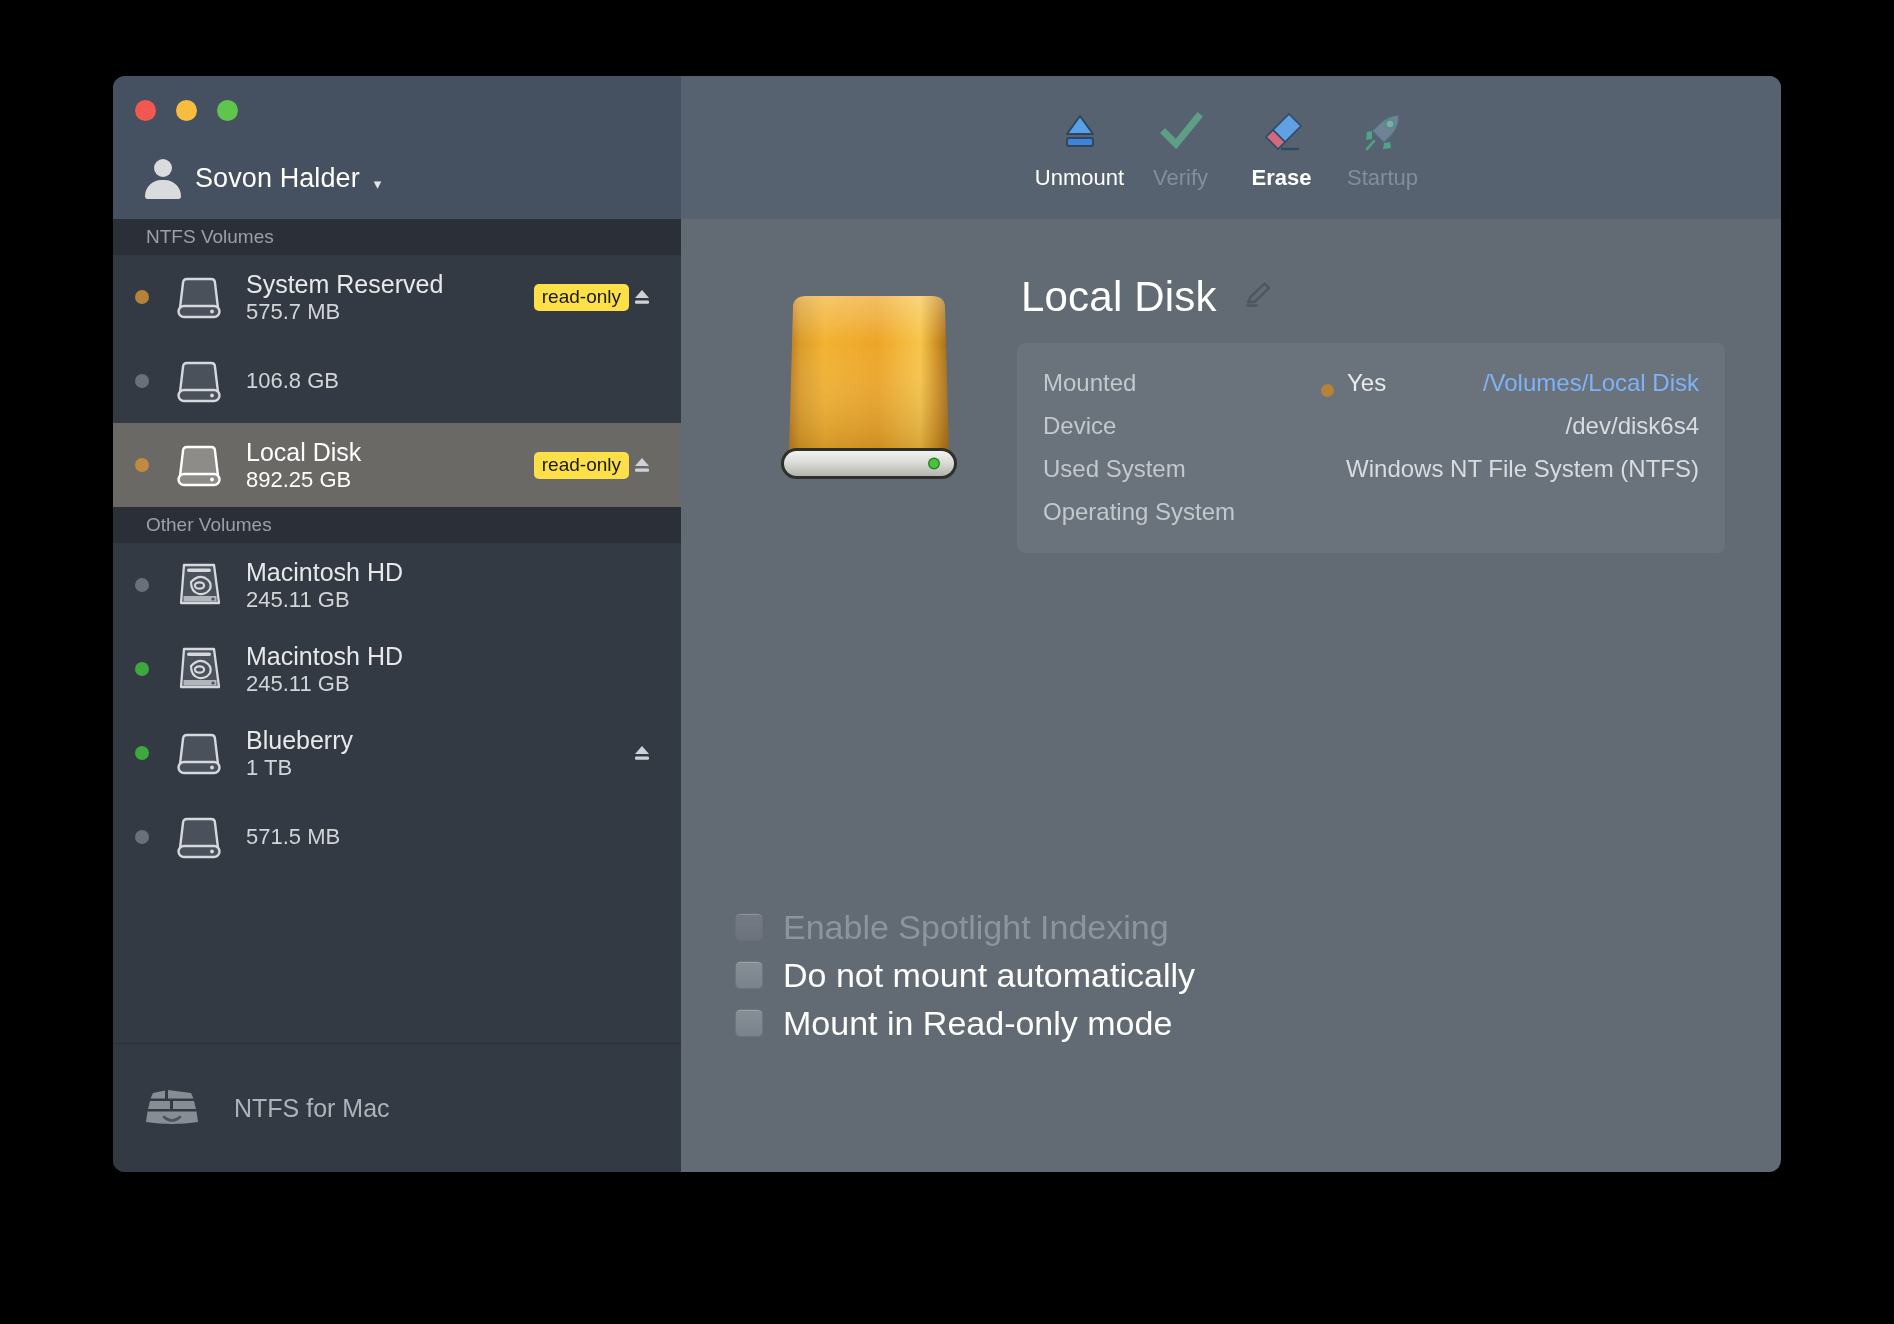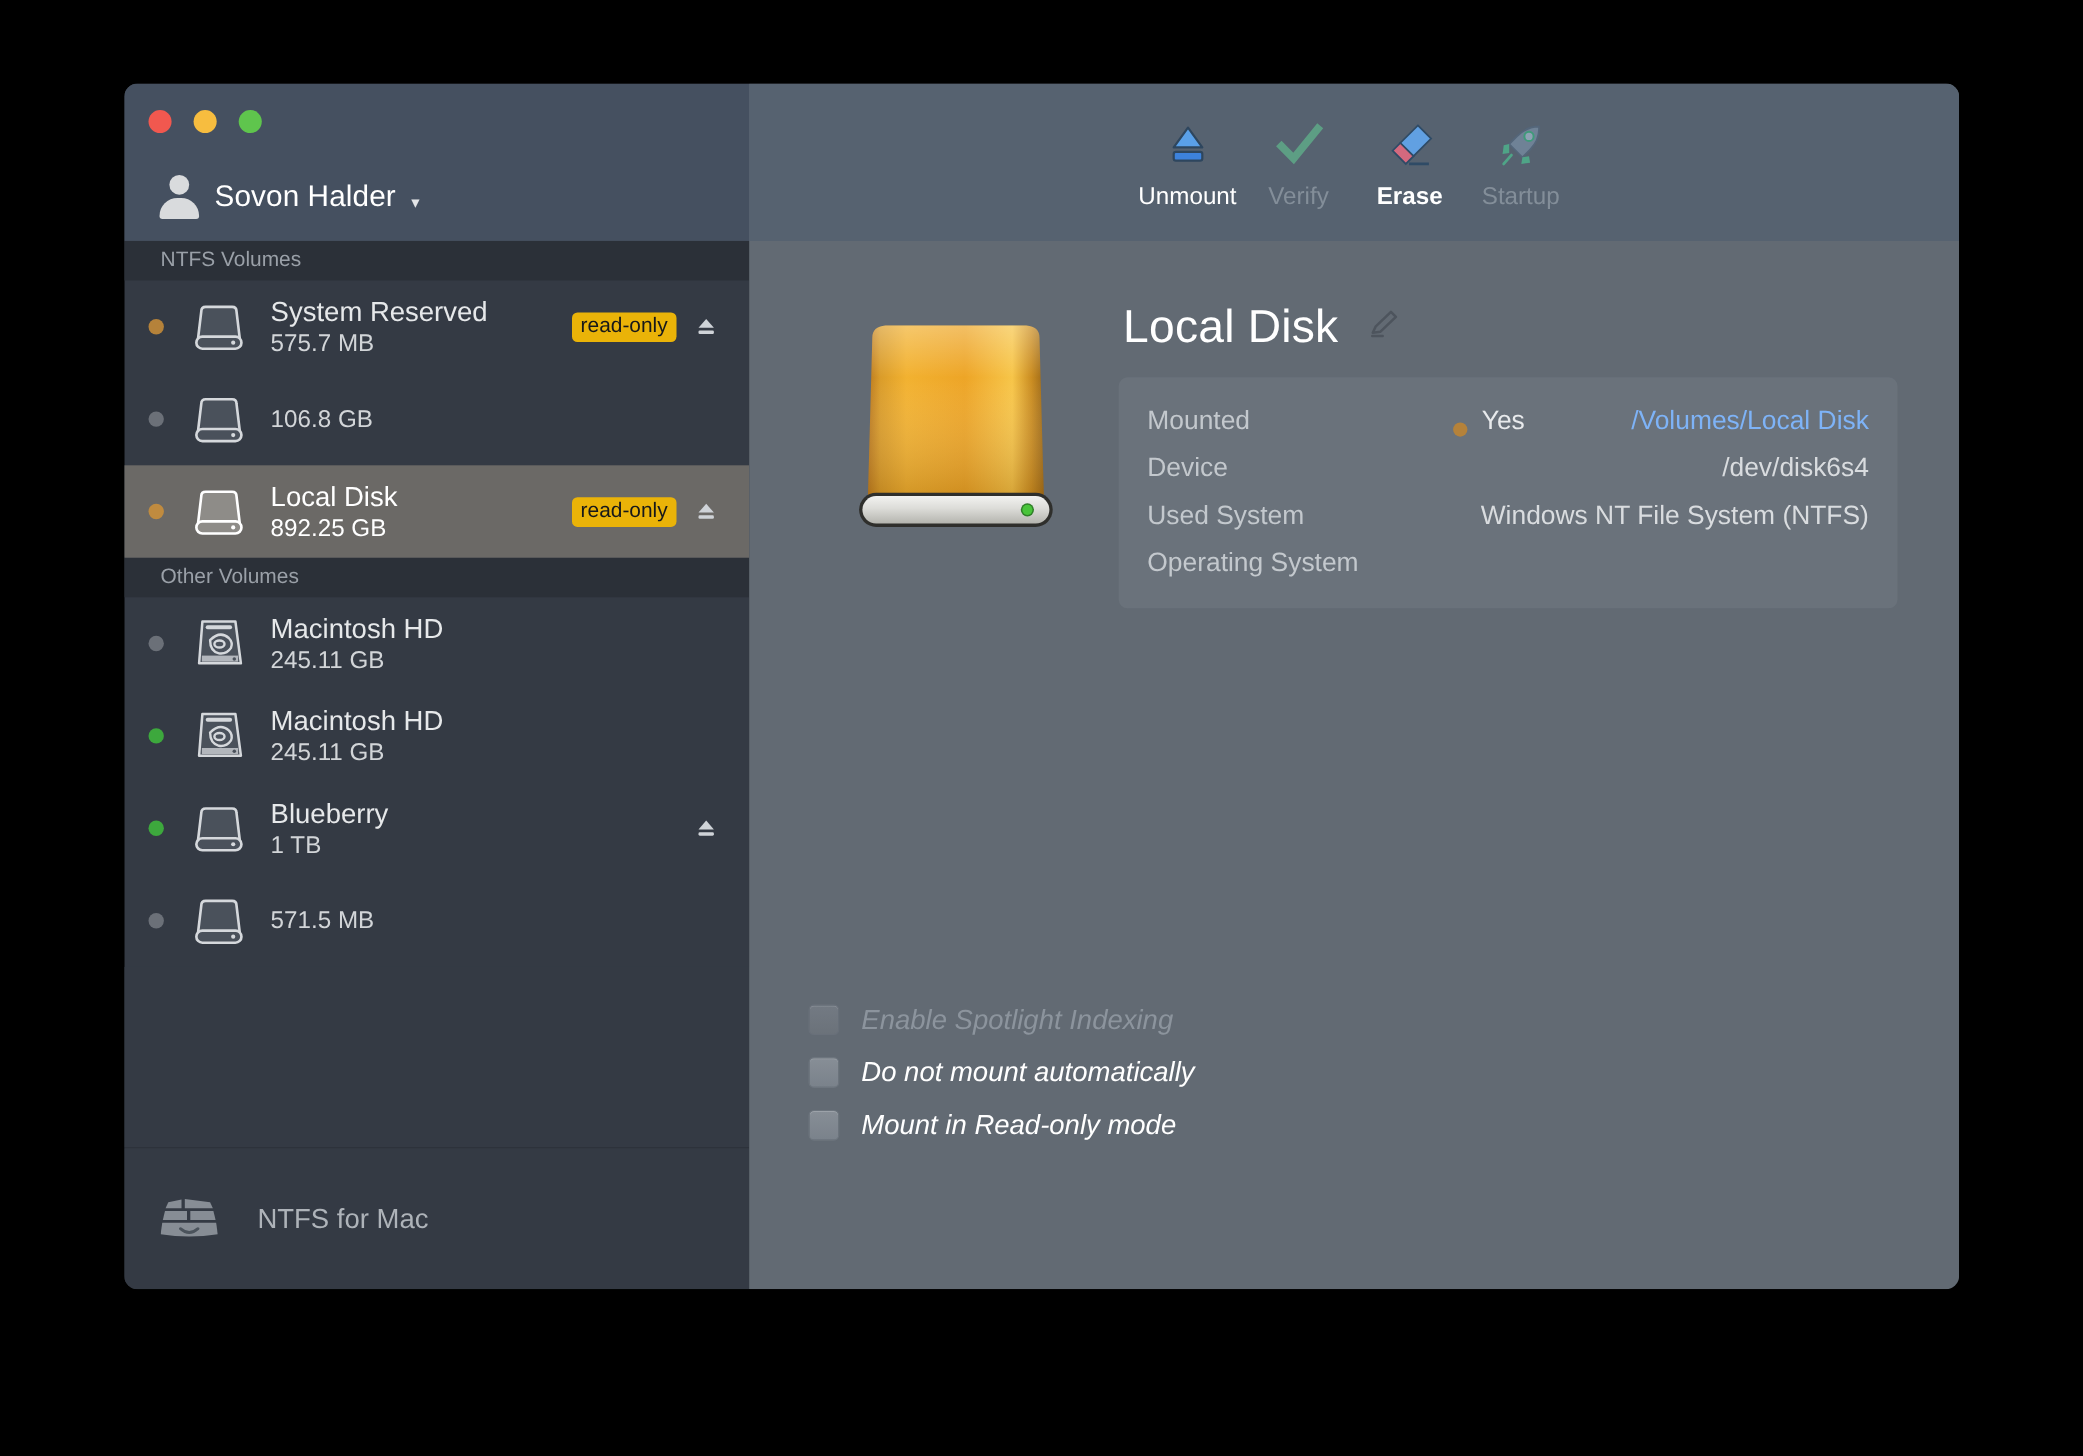--- a/index.html
+++ b/index.html
@@ -33,22 +33,22 @@
     padding-left:22px; padding-right:26px; }
   .vrow.sel { background:#6b6966; }
   .vdot { width:14px; height:14px; border-radius:50%; flex:none; margin-right:21px; }
   .vicon { width:58px; height:58px; flex:none; margin-right:18px; display:flex;
     align-items:center; justify-content:center; }
   .vtext { display:flex; flex-direction:column; justify-content:center; gap:2px; flex:1; min-width:0; }
   .vname { font-size:25px; color:#e6e8ea; line-height:1.12; white-space:nowrap; }
   .vsize { font-size:22px; color:#d2d5d8; line-height:1.12; white-space:nowrap; }
   .vrow.sel .vname, .vrow.sel .vsize { color:#fff; }
   .vrow.sizeonly .vtext { justify-content:center; }
-  .badge { background:#eab308; color:#17181a; font-size:19px; border-radius:5px;
-    padding:2px 8px 3px; white-space:nowrap; margin-right:14px; }
+  .badge { background:#fde047; color:#17181a; font-size:19px; border-radius:5px;
+    padding:2px 8px 3px; white-space:nowrap; }
   .eject { width:26px; flex:none; display:flex; align-items:center; justify-content:center; }
   .spacer-eject { width:26px; flex:none; }
 
   .sb-fill { flex:1; background:#343a44; }
   .sb-divider { height:1px; background:#2b3038; margin:0 0 0 0; }
   .sb-footer { height:128px; display:flex; align-items:center; padding-left:33px;
     gap:36px; flex:none; background:#343a44; }
   .foot-label { font-size:25px; color:#aeb3b9; }
 
   
@@ -89,21 +89,21 @@
   .legend { margin-top:24px; display:flex; gap:16px; align-items:flex-start; }
   .legend-dot { width:17px; height:17px; border-radius:50%; background:#5286d8; margin-top:6px; flex:none; }
   .legend-name { font-size:24px; color:#fff; font-weight:bold; line-height:1.25; }
   .legend-size { font-size:23px; color:#c9ced3; line-height:1.35; }
 
   .opts { position:absolute; left:54px; bottom:128px; display:flex; flex-direction:column; gap:6px; }
   .opt { display:flex; align-items:center; gap:20px; height:42px; }
   .cbox { width:28px; height:28px; border-radius:5px; flex:none;
     background:linear-gradient(#878e96,#7a828b); border:1px solid #6d757e;
     box-shadow:inset 0 1px 0 rgba(255,255,255,.18); }
-  .opt-label { font-size:25px; color:#fff;font-style:italic; }
+  .opt-label { font-size:34px; color:#fff; }
   .opt.disabled .opt-label { color:#8c949d; }
   .opt.disabled .cbox { background:linear-gradient(#737a83,#6b727a); border-color:#69707a; }
 </style>
 </head>
 <body>
 
 <div class="window">
 
   <div class="sidebar">
 

